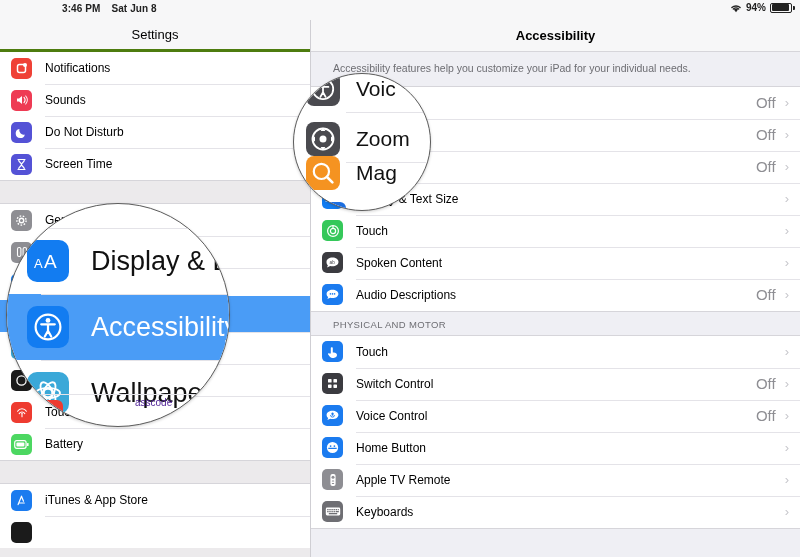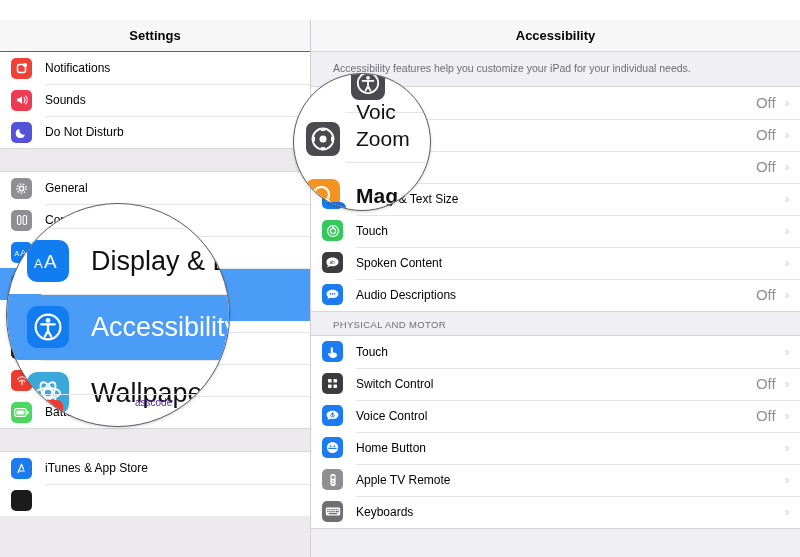--- a/index.html
+++ b/index.html
@@ -35,22 +35,22 @@
   .batt .nub { position:absolute; right:-3px; top:3px; width:2px; height:4px; background:#222; border-radius:0 1px 1px 0; }
 
   
   .sidebar {
     position:absolute; left:0; top:20px; width:311px; height:537px;
     background:#eceaec; border-right:1px solid #cfced3; overflow:hidden;
   }
   .sidebar-header {
     height:32px; background:#f7f7f8;
     display:flex; align-items:center; justify-content:center;
-    font-size:13px; font-weight:bold; color:#000;
-    border-bottom:1px solid #4d7c0f;
+    font-size:13px; font-weight:normal; color:#000;
+    border-bottom:3px solid #4d7c0f;
   }
   .detail {
     position:absolute; left:311px; top:20px; width:489px; height:537px;
     background:#efeff4; overflow:hidden;
   }
   .detail-header {
     height:32px; background:#f7f7f8;
     display:flex; align-items:center; justify-content:center;
     font-size:13px; font-weight:bold; color:#000;
     border-bottom:1px solid #d6d5da;
@@ -143,32 +143,53 @@
   .ml-footline { position:absolute; left:0; right:0; top:190px; height:1px; background:#e4e3e8; }
   .ml-redchip {
     position:absolute; left:30px; top:196px; width:26px; height:26px;
     border-radius:6px; background:#ee3b30;
   }
 
   
   .mag-right .mrow { height:46px; padding-left:12px; }
   .mag-right .mrow .mic { width:34px; height:34px; border-radius:8px; }
   .mag-right .mrow .mlbl { font-size:21px; color:#111; margin-left:16px; }
-  .mr-a { top:-8px;flex-direction:column; }
+  .mr-a { top:-8px; }
   .mr-b { top:42px; }
-  .mr-c { top:99px;font-weight:bold; }
+  .mr-c { top:76px; }
   .mr-line1 { position:absolute; left:52px; right:0; top:38px; height:1px; background:#e4e3e8; }
   .mr-line2 { position:absolute; left:52px; right:0; top:88px; height:1px; background:#e4e3e8; }
   .mr-bluechip { position:absolute; left:24px; top:128px; width:28px; height:16px; background:#1c6ee0; border-radius:6px; }
 </style>
 </head>
 <body>
 
 <div id="screen">
 
+  <div class="statusbar">
+    <div class="status-left">
+      <span>3:46 PM</span>
+      <span class="sb-date">Sat Jun 8</span>
+    </div>
+    <div class="status-right">
+      <span class="wifi-ico">
+        <svg width="12" height="10" viewBox="0 0 12 10">
+          <path d="M6 9.2 L3.9 6.6 A3.4 3.4 0 0 1 8.1 6.6 Z" fill="#222"></path>
+          <path d="M1.9 4.6 A6 6 0 0 1 10.1 4.6" stroke="#222" stroke-width="1.4" fill="none" stroke-linecap="round"></path>
+          <path d="M3.3 6.1 A4 4 0 0 1 8.7 6.1" stroke="#222" stroke-width="1.3" fill="none" stroke-linecap="round"></path>
+        </svg>
+      </span>
+      <span>94%</span>
+      <span class="batt">
+        <span class="shell"></span>
+          <span class="fill"></span>
+          <span class="nub"></span>
+      </span>
+    </div>
+  </div>
 
   <div class="sidebar">
     <div class="sidebar-header">Settings</div>
 
     <div class="group sep-bot">
       <div class="row">
         <span class="ic" style="background:#ef4136">
           <svg width="13" height="13" viewBox="0 0 13 13">
               <rect x="2.5" y="2.5" width="8" height="8" rx="2" fill="none" stroke="#fff" stroke-width="1.5"></rect>
               <circle cx="10" cy="3" r="2" fill="#fff"></circle>
@@ -185,20 +206,28 @@
         </span>
         <span class="lbl">Sounds</span>
       </div>
       <div class="row">
         <span class="ic" style="background:#5452d6">
           <svg width="13" height="13" viewBox="0 0 13 13">
               <path d="M9.8 8.4A4.3 4.3 0 0 1 4.4 3a4.6 4.6 0 1 0 5.4 5.4z" fill="#fff"></path>
             </svg>
         </span>
         <span class="lbl">Do Not Disturb</span>
+      </div>
+      <div class="row">
+        <span class="ic" style="background:#5452d6">
+          <svg width="11" height="13" viewBox="0 0 11 13">
+              <path d="M2 1.5h7M2 11.5h7M2.6 1.8c0 2.4 3 3.2 3 4.7s-3 2.3-3 4.7M8.4 1.8c0 2.4-3 3.2-3 4.7s3 2.3 3 4.7" stroke="#fff" stroke-width="1.2" fill="none" stroke-linecap="round"></path>
+            </svg>
+        </span>
+        <span class="lbl">Screen Time</span>
       </div>
     </div>
 
     <div class="sb-gap"></div>
 
     <div class="group sep-top sep-bot">
       <div class="row">
         <span class="ic" style="background:#8e8e93">
           <svg width="13" height="13" viewBox="0 0 13 13">
               <circle cx="6.5" cy="6.5" r="2.2" fill="none" stroke="#fff" stroke-width="1.4"></circle>

